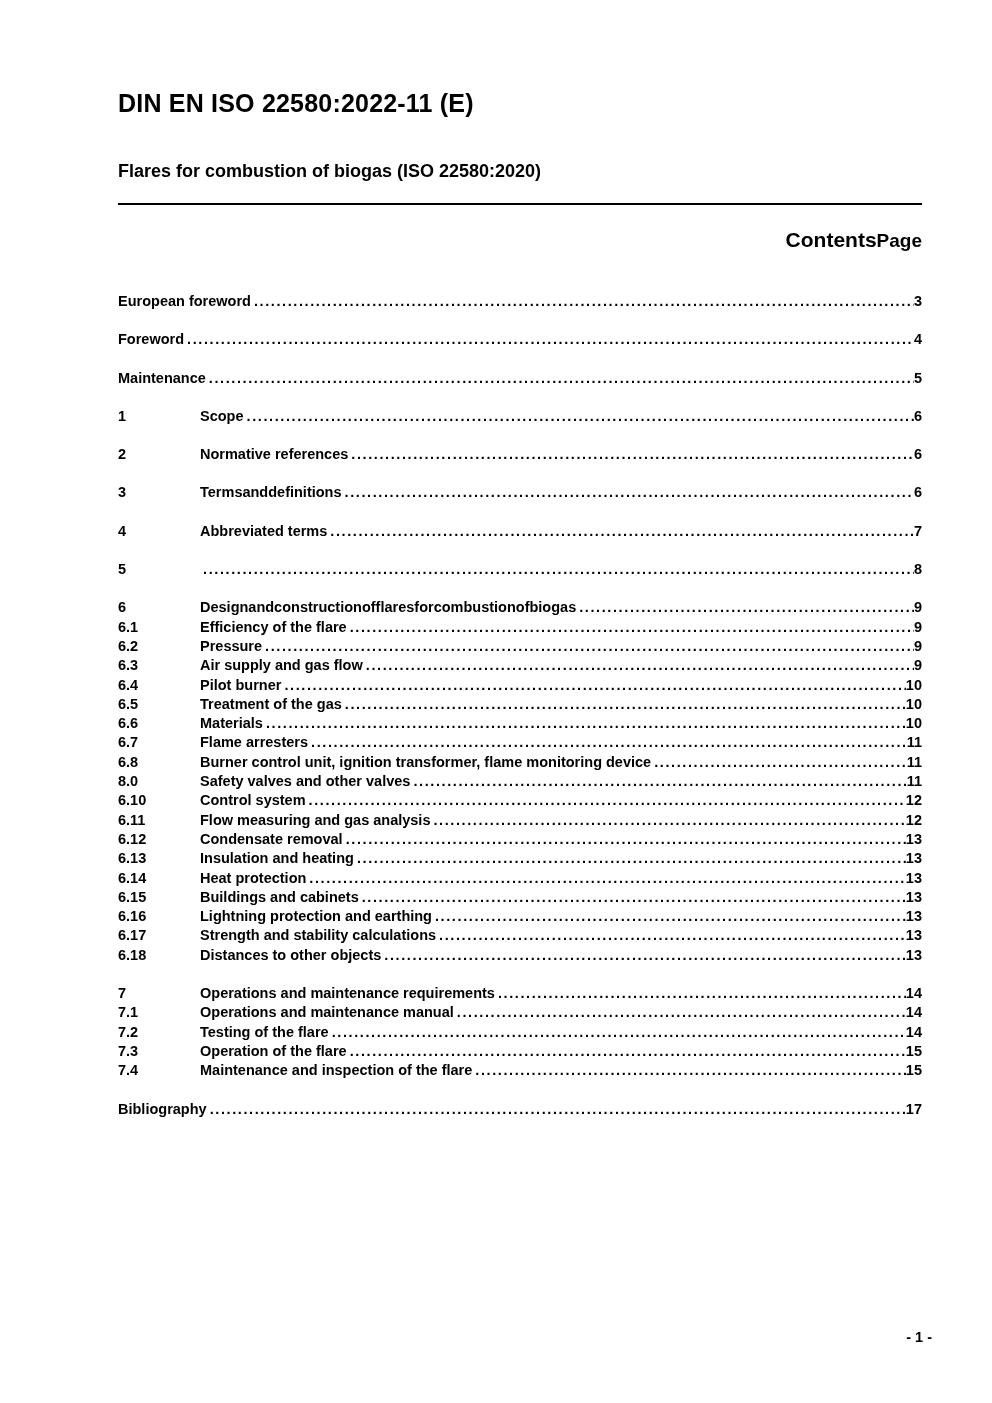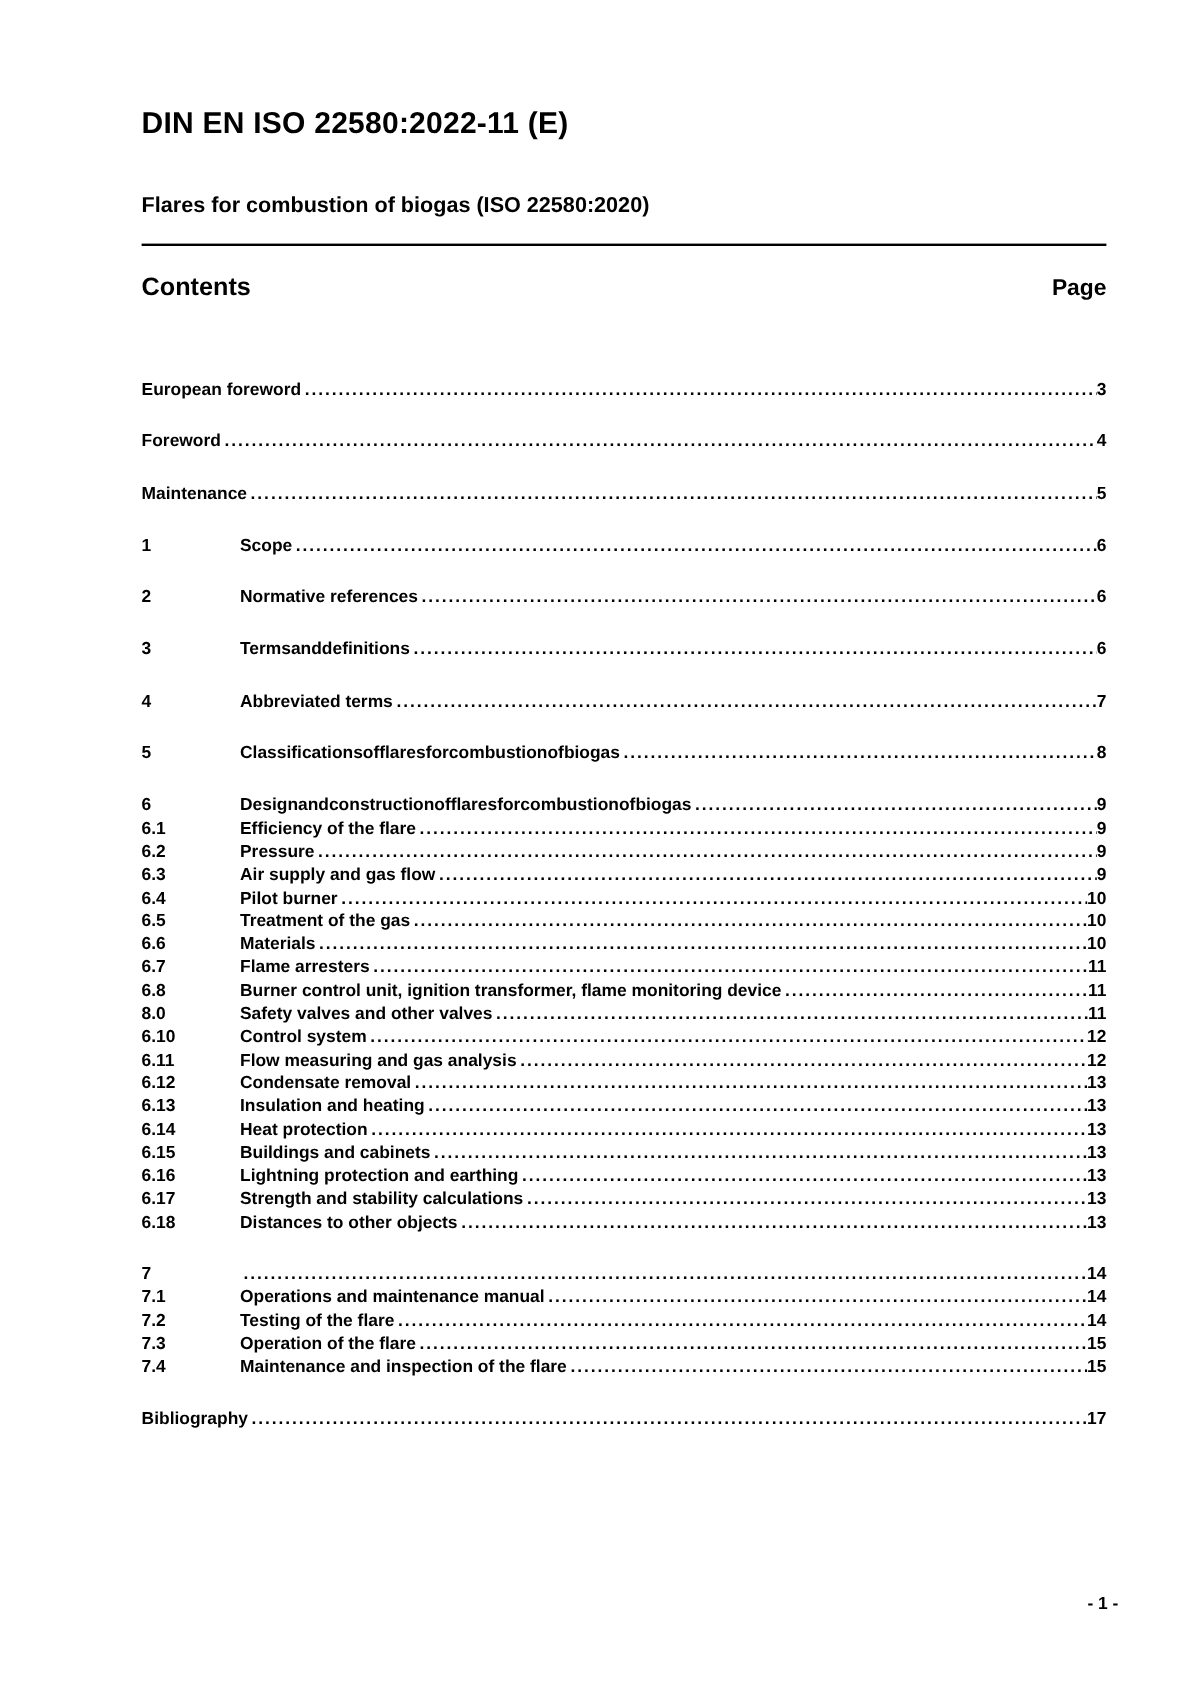--- a/index.html
+++ b/index.html
@@ -34,32 +34,32 @@
     padding-bottom: 22px;
     font-size: 18px;
     line-height: 20px;
   }
   .contents-row {
     position: absolute;
     left: 118px;
     top: 228px;
     width: 804px;
     display: flex;
-    justify-content: space-between;
+    justify-content: flex-end;
     align-items: baseline;
   }
   .contents-heading { font-size: 21px; }
   .page-label { font-size: 19px; }
   .toc {
     position: absolute;
     left: 118px;
     top: 292px;
     width: 804px;
   }
-  .toc-group { margin-bottom: 19px; margin-top: 24px; }
+  .toc-group { margin-bottom: 19px; }
   .toc-group:last-child { margin-bottom: 0; }
   .toc-row {
     display: flex;
     align-items: baseline;
     font-size: 14.5px;
     line-height: 19.3px;
   }
   .toc-num { flex: 0 0 82px; white-space: nowrap; }
   .toc-num.empty { flex: 0 0 0px; }
   .toc-title { flex: 0 0 auto; white-space: nowrap; }
@@ -146,21 +146,20 @@
       <div class="toc-row">
         <span class="toc-num">4</span>
         <span class="toc-title">Abbreviated terms</span>
         <span class="toc-dots">................................................................................................................................................................................................................................................................................................................................................................................................................</span>
         <span class="toc-page">7</span>
       </div>
     </div>
     <div class="toc-group">
       <div class="toc-row">
         <span class="toc-num">5</span>
-        <span class="toc-title">Classificationsofflaresforcombustionofbiogas</span>
         <span class="toc-dots">................................................................................................................................................................................................................................................................................................................................................................................................................</span>
         <span class="toc-page">8</span>
       </div>
     </div>
     <div class="toc-group">
       <div class="toc-row">
         <span class="toc-num">6</span>
         <span class="toc-title">Designandconstructionofflaresforcombustionofbiogas</span>
         <span class="toc-dots">................................................................................................................................................................................................................................................................................................................................................................................................................</span>
         <span class="toc-page">9</span>
@@ -270,20 +269,21 @@
       <div class="toc-row">
         <span class="toc-num">6.18</span>
         <span class="toc-title">Distances to other objects</span>
         <span class="toc-dots">................................................................................................................................................................................................................................................................................................................................................................................................................</span>
         <span class="toc-page">13</span>
       </div>
     </div>
     <div class="toc-group">
       <div class="toc-row">
         <span class="toc-num">7</span>
+        <span class="toc-title">Operations and maintenance requirements</span>
         <span class="toc-dots">................................................................................................................................................................................................................................................................................................................................................................................................................</span>
         <span class="toc-page">14</span>
       </div>
       <div class="toc-row">
         <span class="toc-num">7.1</span>
         <span class="toc-title">Operations and maintenance manual</span>
         <span class="toc-dots">................................................................................................................................................................................................................................................................................................................................................................................................................</span>
         <span class="toc-page">14</span>
       </div>
       <div class="toc-row">

